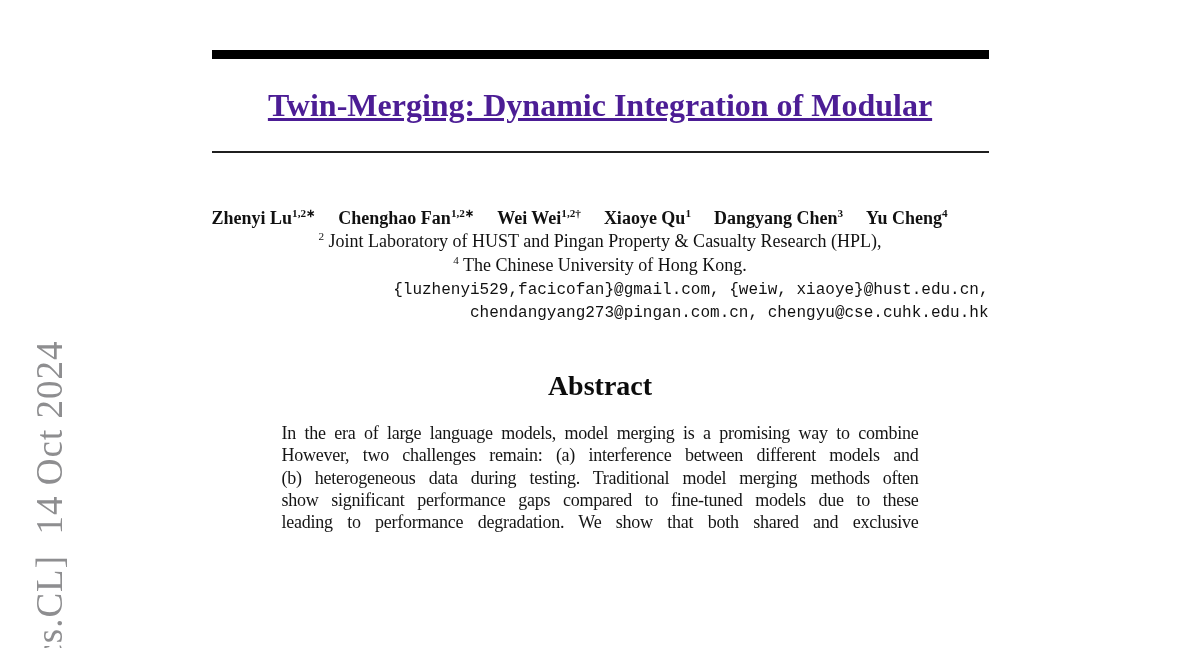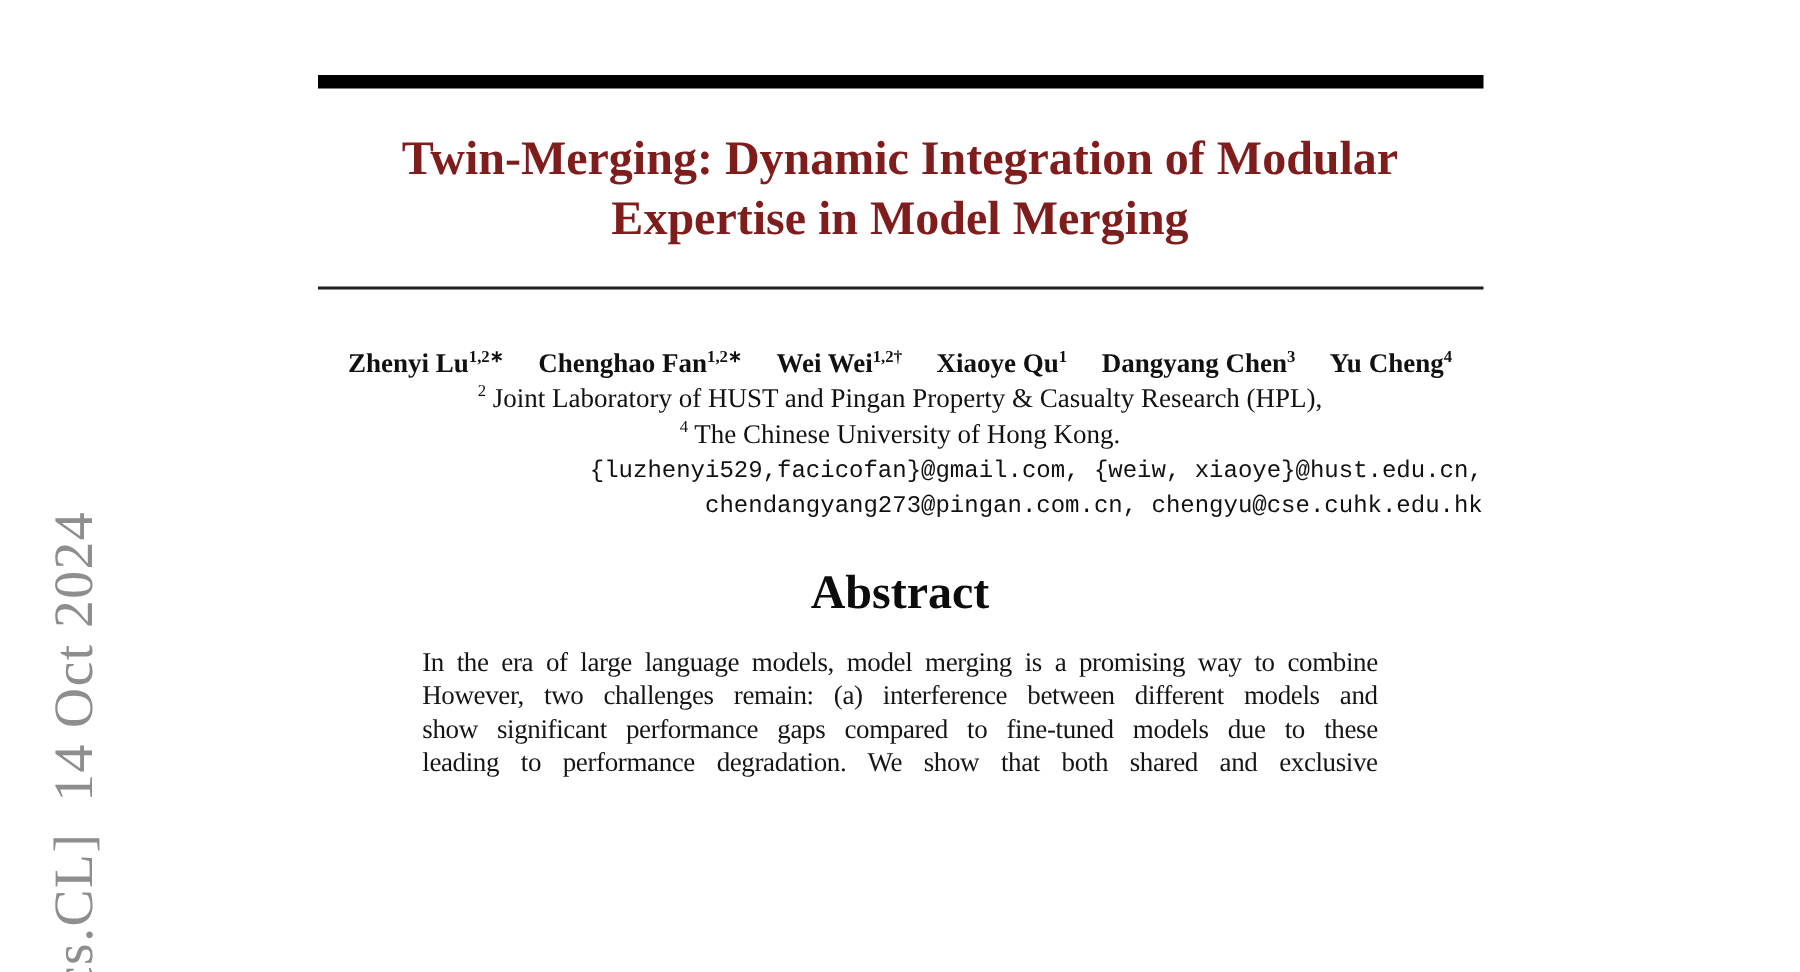--- a/index.html
+++ b/index.html
@@ -37,30 +37,31 @@
     height: 9px;
     background: #000000;
     margin-top: 50px;
   }
   .paper-title {
     margin-top: 26px;
     text-align: center;
     font-weight: bold;
     font-size: 32px;
     line-height: 40px;
-    color: #7f1d1d;
+    color: #4c1d95;
+    text-decoration: underline;
   }
   .rule {
     height: 2px;
     background: #1f1f1f;
     margin-top: 26px;
   }
   .authors-line {
-    margin-top: 37px;
-    text-align: center;
+    margin-top: 53px;
+    text-align: left;
     font-weight: bold;
     font-size: 18px;
     line-height: 24px;
     white-space: nowrap;
   }
   .author {
     margin-right: 23px;
   }
   .author:last-child {
     margin-right: 0;
@@ -77,24 +78,24 @@
   .email-line {
     text-align: right;
     font-family: "Liberation Mono", "DejaVu Sans Mono", monospace;
     font-size: 16px;
     line-height: 23px;
   }
   .emails-block {
     margin-top: 2px;
   }
   .abstract-heading {
-    margin-top: 30px;
+    margin-top: 46px;
     text-align: center;
     font-weight: bold;
-    font-size: 32px;
+    font-size: 28px;
     line-height: 30px;
     color: #0c0c0c;
   }
   .abstract-body {
     margin: 21px auto 0 auto;
     width: 637px;
     font-size: 18px;
     line-height: 22.3px;
     letter-spacing: -0.25px;
     color: #151515;
@@ -109,21 +110,20 @@
 <body>
 
 <div class="watermark">[cs.CL]  14 Oct 2024</div>
 
 <div class="page">
 
   <div class="topbar"></div>
 
   <div class="paper-title">
     <div>Twin-Merging: Dynamic Integration of Modular</div>
-    <div>Expertise in Model Merging</div>
   </div>
 
   <div class="rule"></div>
 
   <div class="authors-line">
     <span class="author"><span>Zhenyi Lu</span><sup>1,2∗</sup></span><span class="author"><span>Chenghao Fan</span><sup>1,2∗</sup></span><span class="author"><span>Wei Wei</span><sup>1,2†</sup></span><span class="author"><span>Xiaoye Qu</span><sup>1</sup></span><span class="author"><span>Dangyang Chen</span><sup>3</sup></span><span class="author"><span>Yu Cheng</span><sup>4</sup></span>
   </div>
 
   <div>
     <div class="affil-line"><sup>2</sup><span> Joint Laboratory of HUST and Pingan Property &amp; Casualty Research (HPL),</span></div>
@@ -133,17 +133,18 @@
   <div class="emails-block">
     <div class="email-line">{luzhenyi529,facicofan}@gmail.com, {weiw, xiaoye}@hust.edu.cn,</div>
     <div class="email-line">chendangyang273@pingan.com.cn, chengyu@cse.cuhk.edu.hk</div>
   </div>
 
   <div class="abstract-heading">Abstract</div>
 
   <div class="abstract-body">
     <div class="abs-line">In the era of large language models, model merging is a promising way to combine</div>
     <div class="abs-line">However, two challenges remain: (a) interference between different models and</div>
+    <div class="abs-line">(b) heterogeneous data during testing. Traditional model merging methods often</div>
     <div class="abs-line">show significant performance gaps compared to fine-tuned models due to these</div>
     <div class="abs-line">leading to performance degradation. We show that both shared and exclusive</div>
   </div>
 
 </div>
 
 </body></html>

